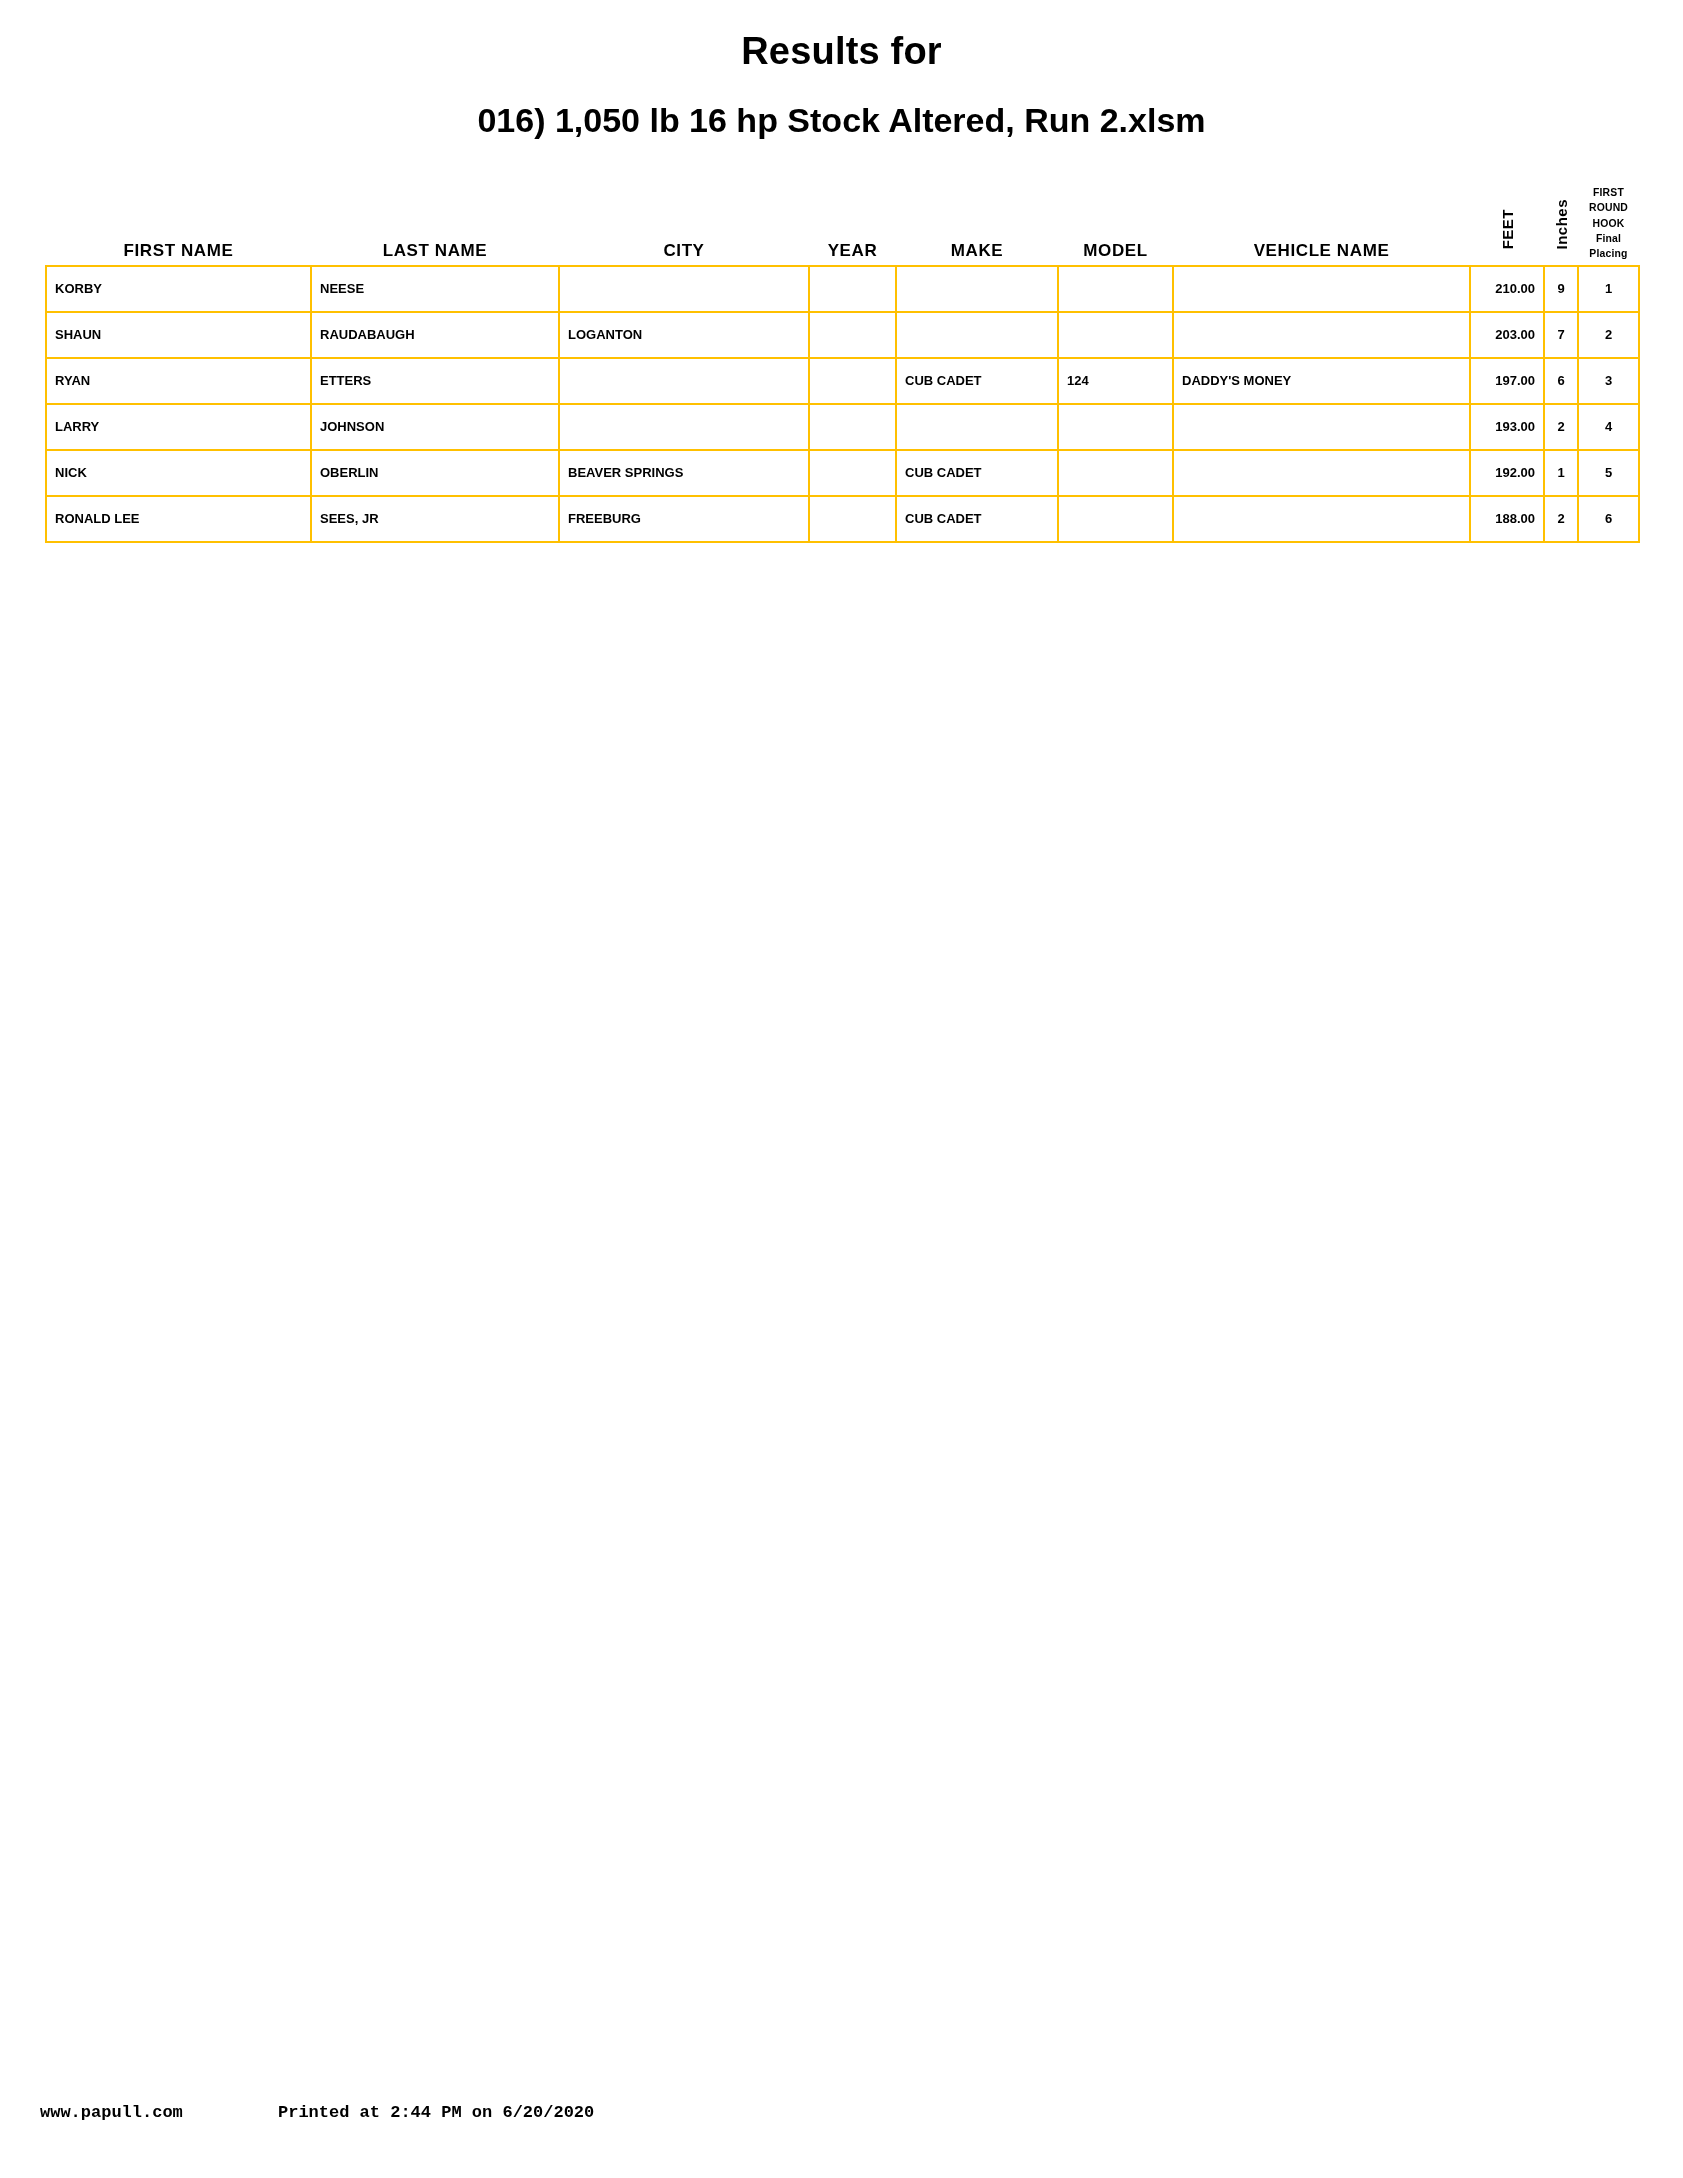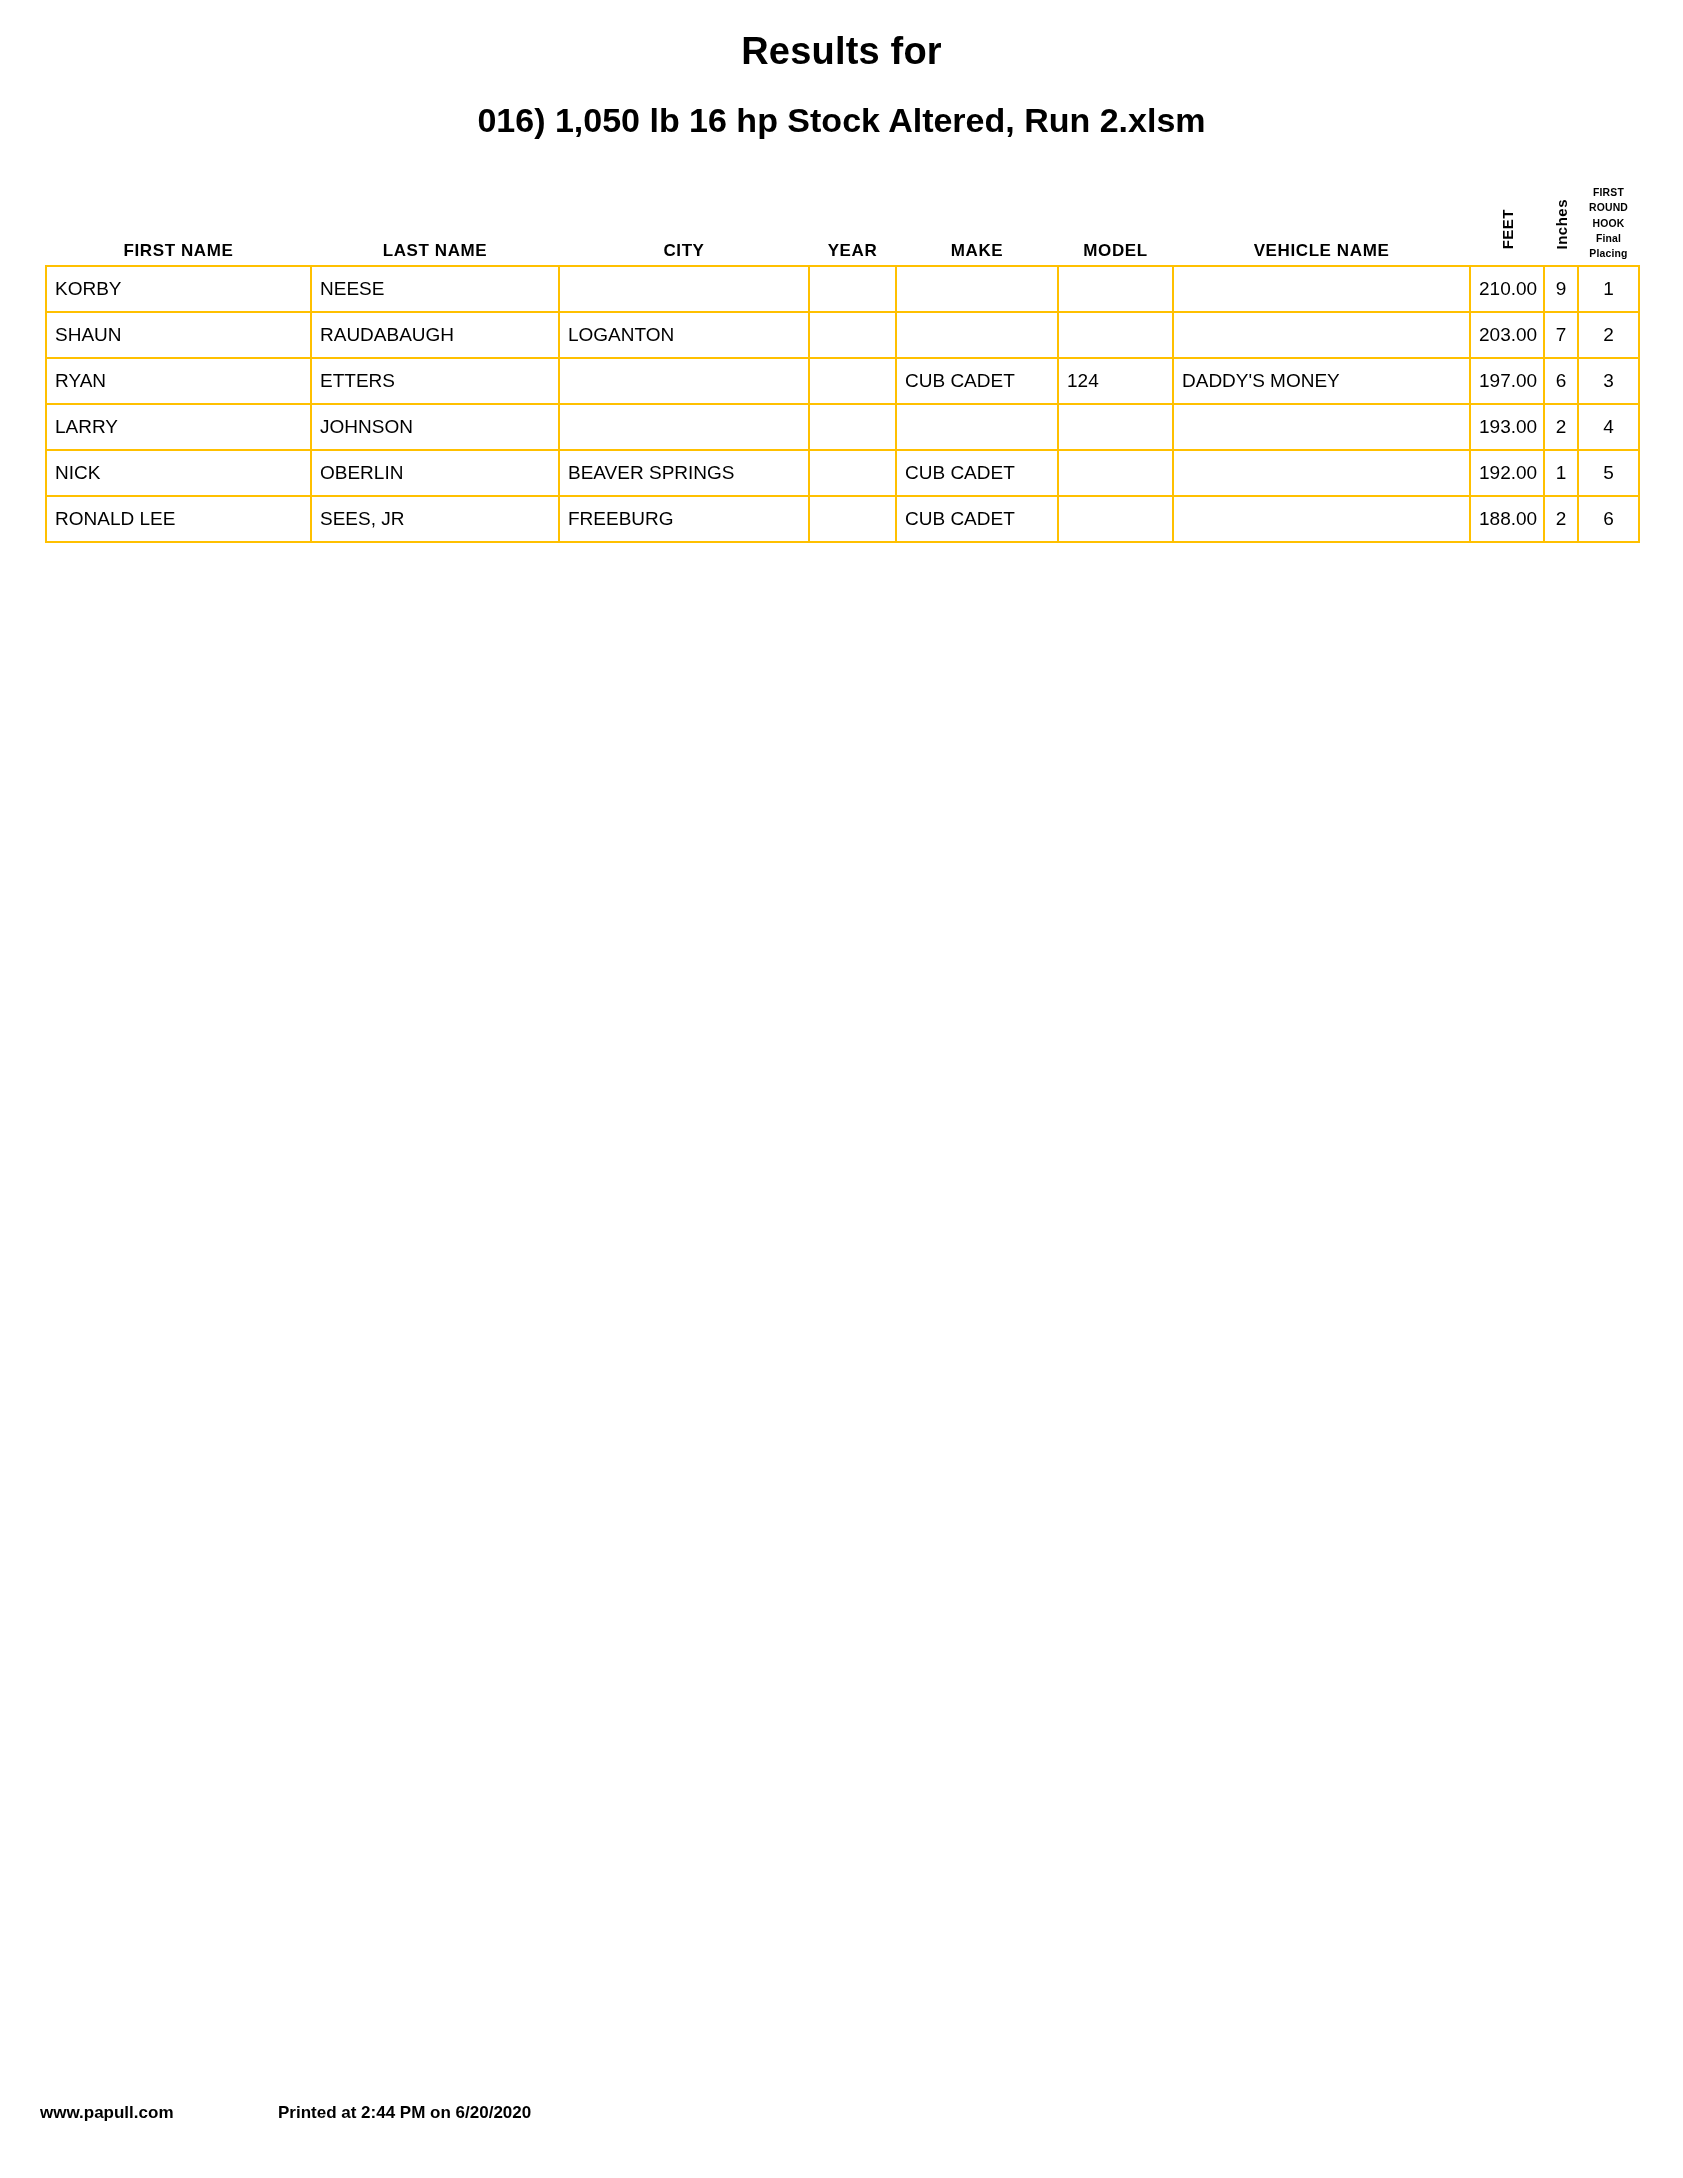--- a/index.html
+++ b/index.html
@@ -88,22 +88,22 @@
     font-size: 10.4px;
     font-weight: bold;
     line-height: 1.45;
     letter-spacing: 0.2px;
   }
 
   tbody td {
     border: 2px solid #FFC000;
     height: 44px;
     padding: 0 8px;
-    font-size: 19px;
-    font-weight: normal;
+    font-size: 13px;
+    font-weight: bold;
     vertical-align: middle;
     white-space: nowrap;
     overflow: hidden;
   }
   tbody td.num {
     text-align: right;
     padding-right: 8px;
   }
   tbody td.ctr {
     text-align: center;
@@ -120,20 +120,21 @@
     font-weight: bold;
     line-height: 1.0;
   }
   .footer .line1 {
     margin-bottom: 18px;
     letter-spacing: 0.1px;
   }
   .footer .line2 {
     display: flex;
     align-items: baseline;
+    font-family: Liberation Mono, monospace;
   }
   .footer .line2 .site { width: 238px; }
   .footer .line2 .printed { }
 </style>
 </head>
 <body>
 
 <div class="page">
 
   <div class="title-block">

